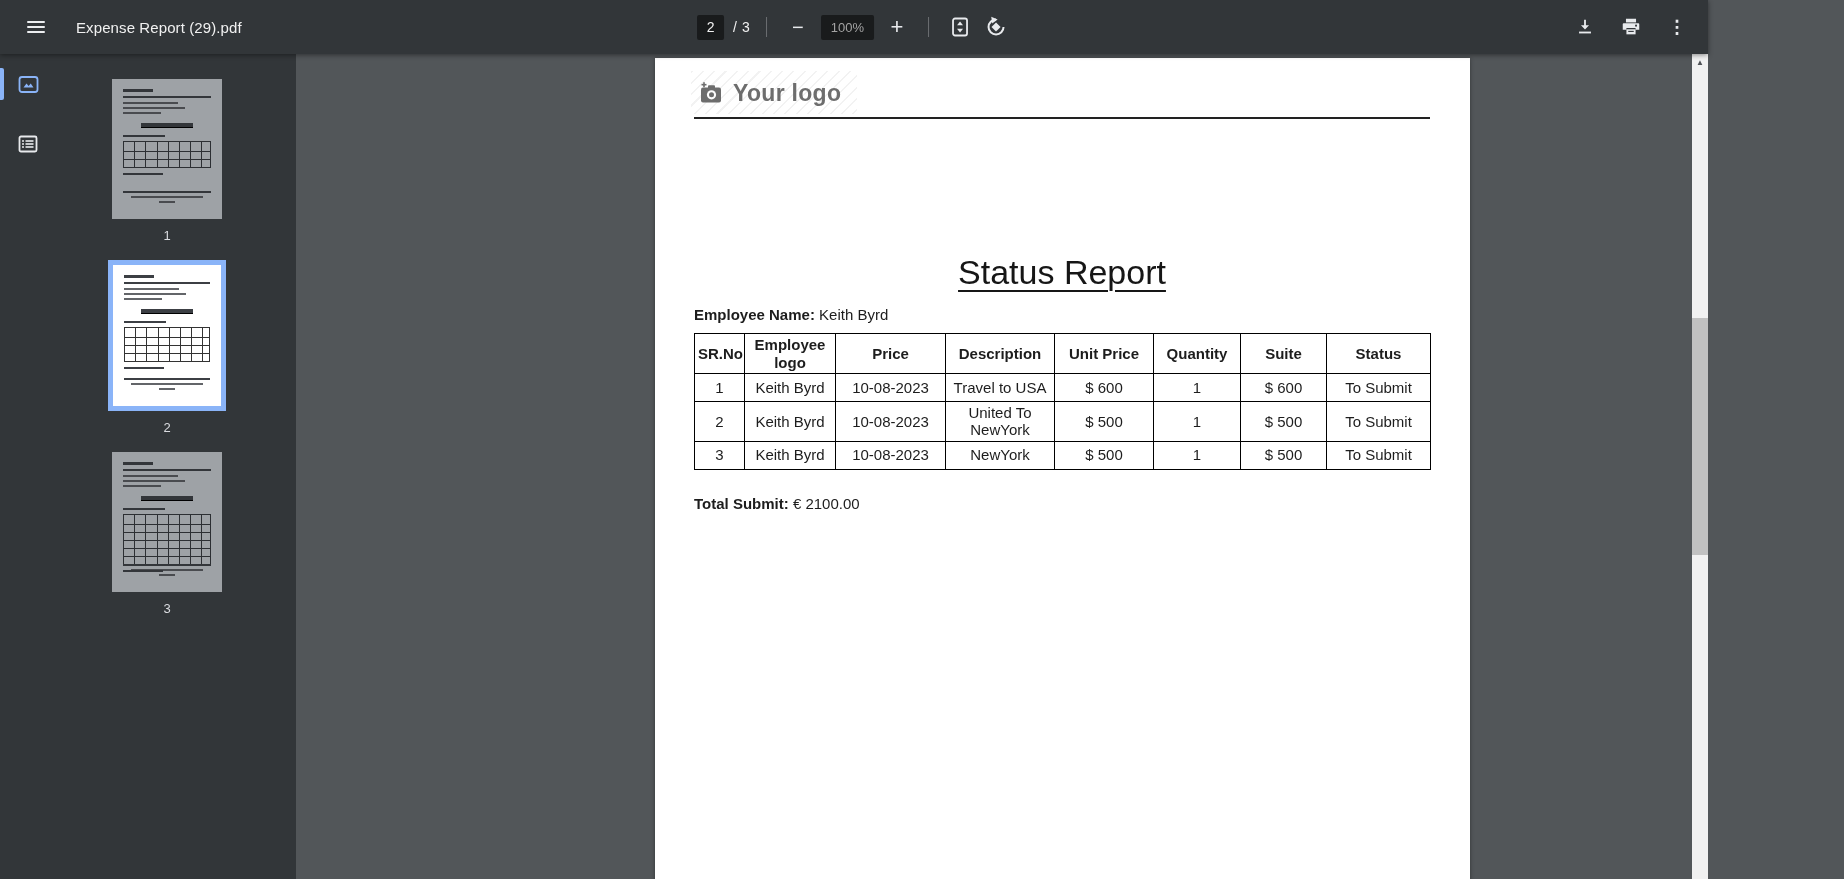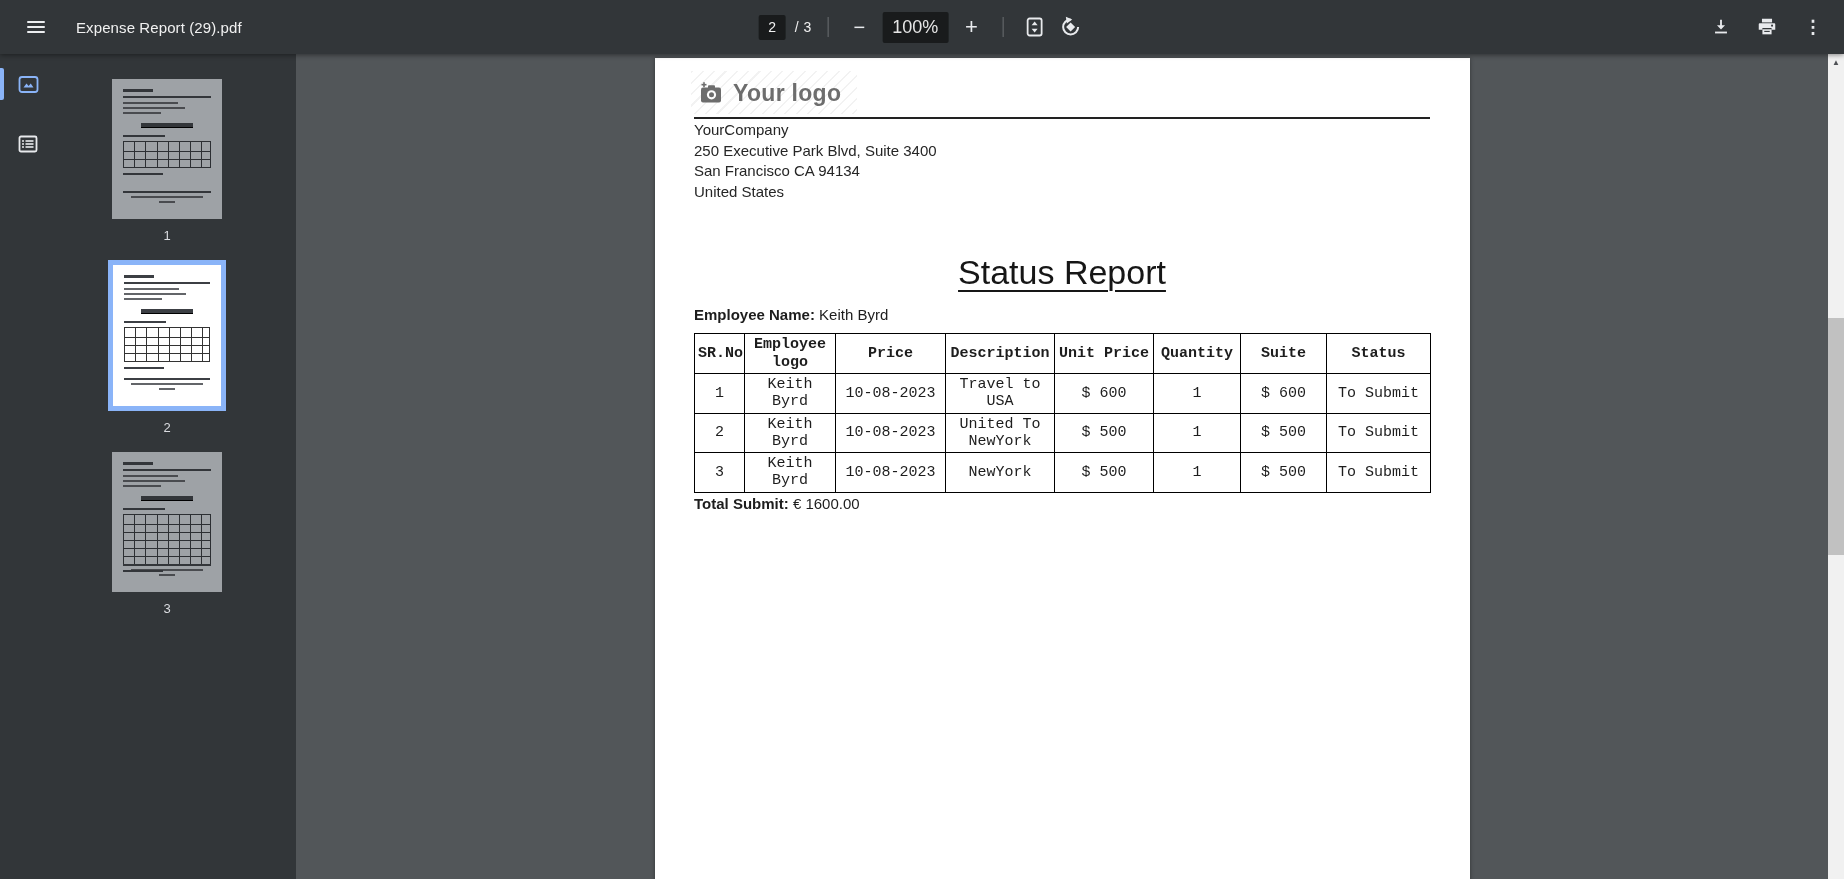--- a/index.html
+++ b/index.html
@@ -1,18 +1,18 @@
 <!DOCTYPE html>
 <html><head>
 <meta charset="utf-8">
 <style>
   * { margin:0; padding:0; box-sizing:border-box; }
   html,body { width:1844px; height:879px; overflow:hidden; background:#525659;
               font-family:"Liberation Sans", sans-serif; }
-  .app { width:1844px; height:879px; display:flex; flex-direction:column; }
+  .app { width:1708px; height:879px; display:flex; flex-direction:column; }
 
   
   .toolbar { height:54px; background:#323639; display:flex; align-items:center;
              position:relative; z-index:5; box-shadow:0 1px 5px rgba(0,0,0,.45);
              color:#f1f1f1; flex:0 0 54px; }
   .tb-left { display:flex; align-items:center; gap:22px; padding-left:18px; }
   .hamburger { width:36px; height:36px; border:none; background:transparent; cursor:pointer;
                display:flex; flex-direction:column; justify-content:center; gap:3px; align-items:center; }
   .hamburger span { width:18px; height:2px; background:#eceef0; border-radius:1px; display:block; }
   .doc-title { font-size:15px; color:#f1f1f1; letter-spacing:.1px; }
@@ -21,22 +21,22 @@
                display:flex; align-items:center; }
   .pagebox { width:27px; height:25px; background:#191b1c; border:none; border-radius:2px;
              color:#f1f1f1; font-size:14px; text-align:center; font-family:inherit; }
   .page-sep { font-size:14px; color:#f1f1f1; margin:0 5px 0 9px; }
   .page-count { font-size:14px; color:#f1f1f1; }
   .vsep { width:1px; height:20px; background:#6b6f72; margin:0 16px; }
   .tb-btn { background:transparent; border:none; color:#e8eaed; cursor:pointer;
             width:30px; height:30px; display:flex; align-items:center; justify-content:center; }
   .glyph-minus { font-size:20px; line-height:1; }
   .glyph-plus { font-size:22px; line-height:1; }
-  .zoombox { background:#191b1c; border-radius:2px; padding:5px 10px; font-size:18px;
-             color:#e5e5e5; margin:0 8px; }
+  .zoombox { background:#191b1c; border-radius:2px; padding:5px 10px; font-size:13px;
+             color:#a3a3a3; margin:0 8px; }
   .tb-right { margin-left:auto; display:flex; align-items:center; gap:16px; padding-right:16px; }
   .glyph-kebab { font-size:18px; line-height:1; font-weight:bold; }
 
   
   .content { flex:1; display:flex; min-height:0; }
 
   
   .sidebar { width:296px; background:#323639; display:flex; flex:0 0 296px; }
   .rail { width:56px; position:relative; }
   .rail-indicator { position:absolute; left:0; top:14px; width:4px; height:32px;
@@ -89,21 +89,21 @@
   .logo-text { font-size:23px; font-weight:bold; color:#6d6d6d; letter-spacing:.3px; }
   .head-rule { position:absolute; left:39px; width:736px; top:59px; border-top:2px solid #222; }
   .address { position:absolute; left:39px; top:62px; font-size:15px; line-height:20.6px; color:#262626; }
   .doc-heading { position:absolute; left:39px; top:194px; width:736px; text-align:center;
                  font-size:34px; line-height:40px; color:#161616; }
   .doc-heading span { text-decoration:underline; text-decoration-thickness:2px; text-underline-offset:6px; }
   .employee-line { position:absolute; left:39px; top:248px; font-size:15px; color:#1d1d1d; }
   .b { font-weight:bold; }
 
   table.exp { position:absolute; left:39px; top:275px; width:736px; border-collapse:collapse;
-              table-layout:fixed;font-family:Liberation Mono, monospace; }
+              table-layout:fixed; }
   table.exp th, table.exp td { border:1px solid #000; text-align:center; vertical-align:middle;
               font-size:15px; color:#1d1d1d; padding:2px 3px; line-height:1.15; }
   table.exp th { font-weight:bold; height:40px; }
   tr.r1 { height:28px; } tr.r2 { height:36px; } tr.r3 { height:28px; }
 
   .total-line { position:absolute; left:39px; top:437px; font-size:15px; color:#1d1d1d; }
 
   
   .scrollbar { position:absolute; right:0; top:0; bottom:0; width:16px; background:#f1f1f1; }
   .scroll-up { height:16px; display:flex; align-items:center; justify-content:center;
@@ -297,26 +297,20 @@
               <rect x="2" y="5.5" width="20" height="15" rx="2" fill="#6d6d6d"></rect>
               <circle cx="12.5" cy="12.8" r="4.6" fill="#fdfdfd"></circle>
               <circle cx="12.5" cy="12.8" r="2.5" fill="#6d6d6d"></circle>
             </svg>
           </span>
           <span class="logo-text">Your logo</span>
         </div>
 
         <div class="head-rule"></div>
 
-        <div class="address">
-          <div>YourCompany</div>
-          <div>250 Executive Park Blvd, Suite 3400</div>
-          <div>San Francisco CA 94134</div>
-          <div>United States</div>
-        </div>
 
         <div class="doc-heading">
           <span>Status Report</span>
         </div>
 
         <div class="employee-line">
           <span class="b">Employee Name:</span>
           <span>Keith Byrd</span>
         </div>
 
@@ -372,21 +366,21 @@
               <td>$ 500</td>
               <td>1</td>
               <td>$ 500</td>
               <td>To Submit</td>
             </tr>
           </tbody>
         </table>
 
         <div class="total-line">
           <span class="b">Total Submit:</span>
-          <span>€ 1600.00</span>
+          <span>€ 2100.00</span>
         </div>
 
       </div>
 
       <div class="scrollbar">
         <div class="scroll-up">▲</div>
         <div class="scroll-thumb"></div>
       </div>
     </main>
 

